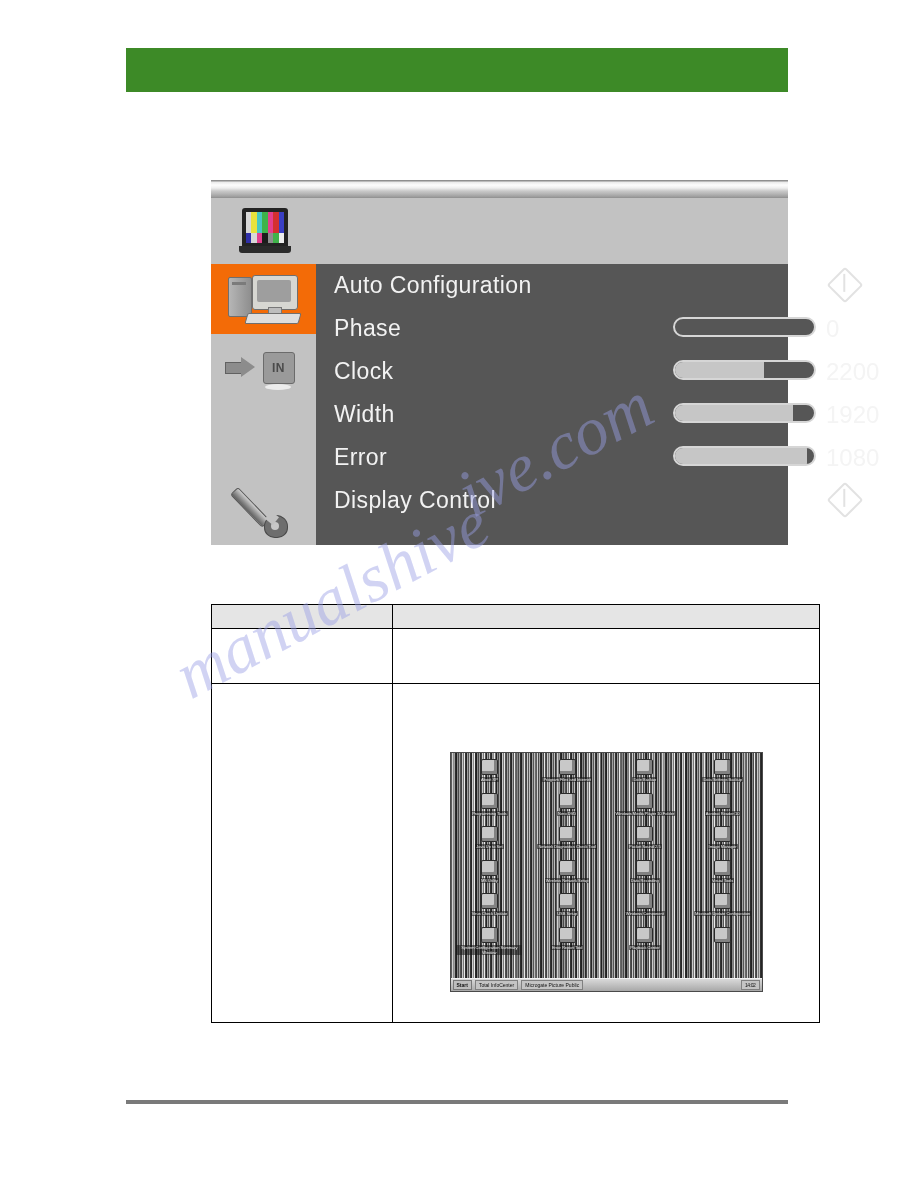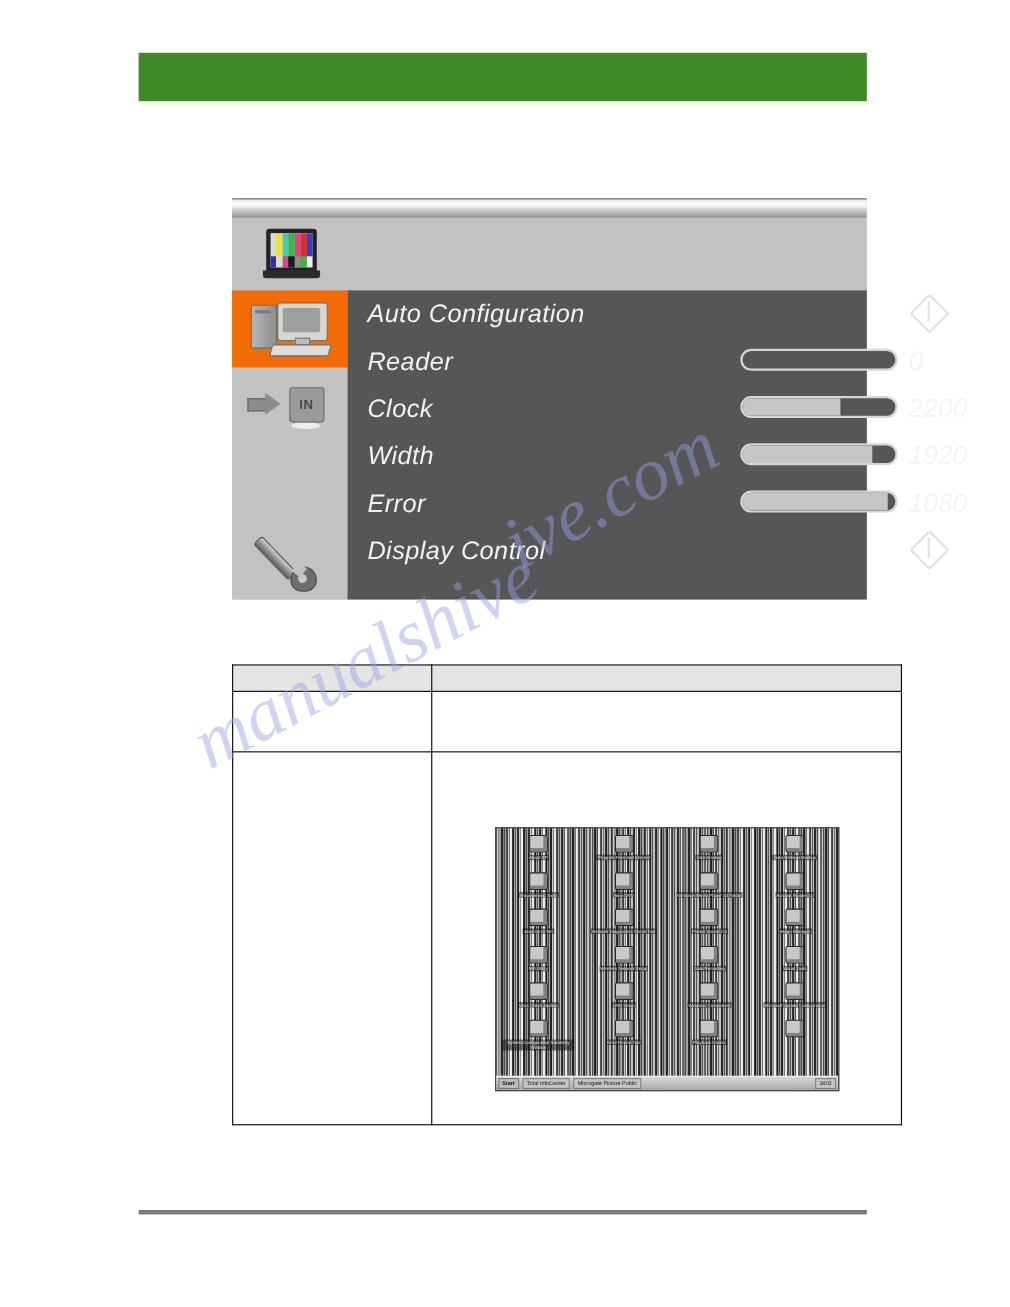--- a/index.html
+++ b/index.html
@@ -262,21 +262,20 @@
   }
 
   
   .osd-list {
     position: absolute;
     left: 105px;
     top: 84px;
     width: 472px;
     height: 281px;
     background: #565656;
-    font-style: italic;
   }
   .osd-row {
     position: absolute;
     left: 0;
     width: 472px;
     height: 43px;
     display: flex;
     align-items: center;
   }
   .osd-label {
@@ -581,21 +580,21 @@
     <div class="osd-list">
 
       <div class="osd-row" style="top:0px;">
         <div class="osd-label">Auto Configuration</div>
         <div class="osd-enter">
           <div class="diamond"></div>
         </div>
       </div>
 
       <div class="osd-row" style="top:43px;">
-        <div class="osd-label">Reader</div>
+        <div class="osd-label">Phase</div>
         <div class="osd-slider">
           <div class="fill" style="width: 0%;"></div>
         </div>
         <div class="osd-value">0</div>
       </div>
 
       <div class="osd-row" style="top:86px;">
         <div class="osd-label">Clock</div>
         <div class="osd-slider">
           <div class="fill" style="width: 64%;"></div>

